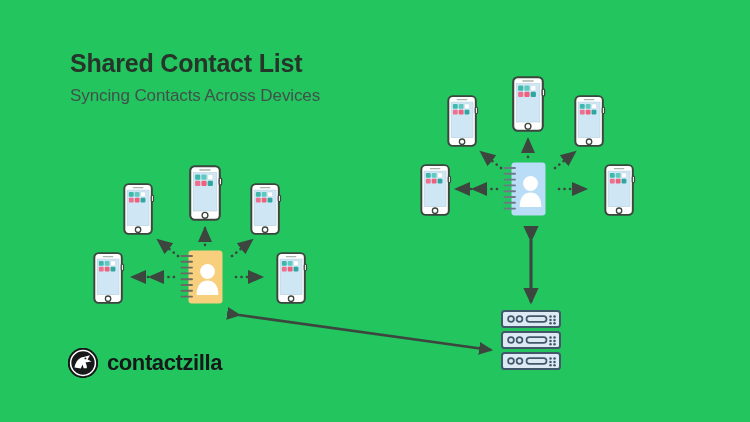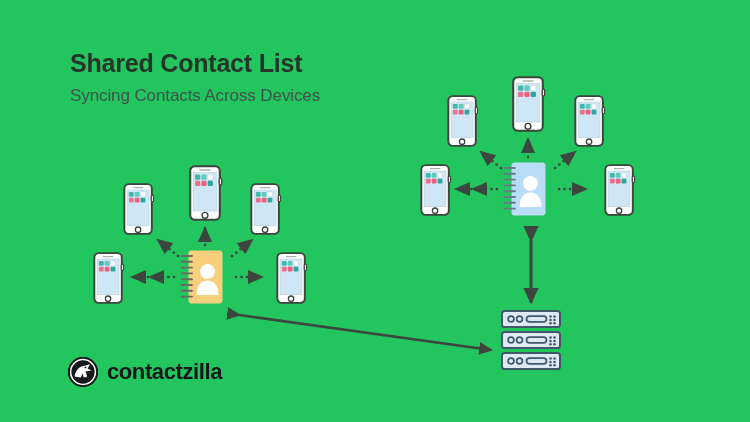--- a/index.html
+++ b/index.html
@@ -16,21 +16,21 @@
   #title{
     font-size:25px;font-weight:bold;color:#26342a;
     letter-spacing:-0.2px;line-height:1.1;margin:0;white-space:nowrap;
   }
   #subtitle{
     font-size:17px;font-weight:normal;color:#41524a;
     line-height:1.1;margin:9px 0 0 0;white-space:nowrap;letter-spacing:-0.1px;
   }
 
   
-  #logo{position:absolute;left:68px;top:357px;display:flex;align-items:center;gap:9px;}
+  #logo{position:absolute;left:68px;top:348px;display:flex;align-items:center;gap:9px;}
   #logo-mark{width:30px;height:30px;border-radius:50%;background:#17181a;position:relative;flex:none;}
   #logo-text{font-size:22px;font-weight:600;color:#17181a;letter-spacing:-0.4px;line-height:1;}
 
   
   #art{position:absolute;left:0;top:0;width:750px;height:422px;}
 </style>
 </head>
 <body>
 
 <div id="stage">

